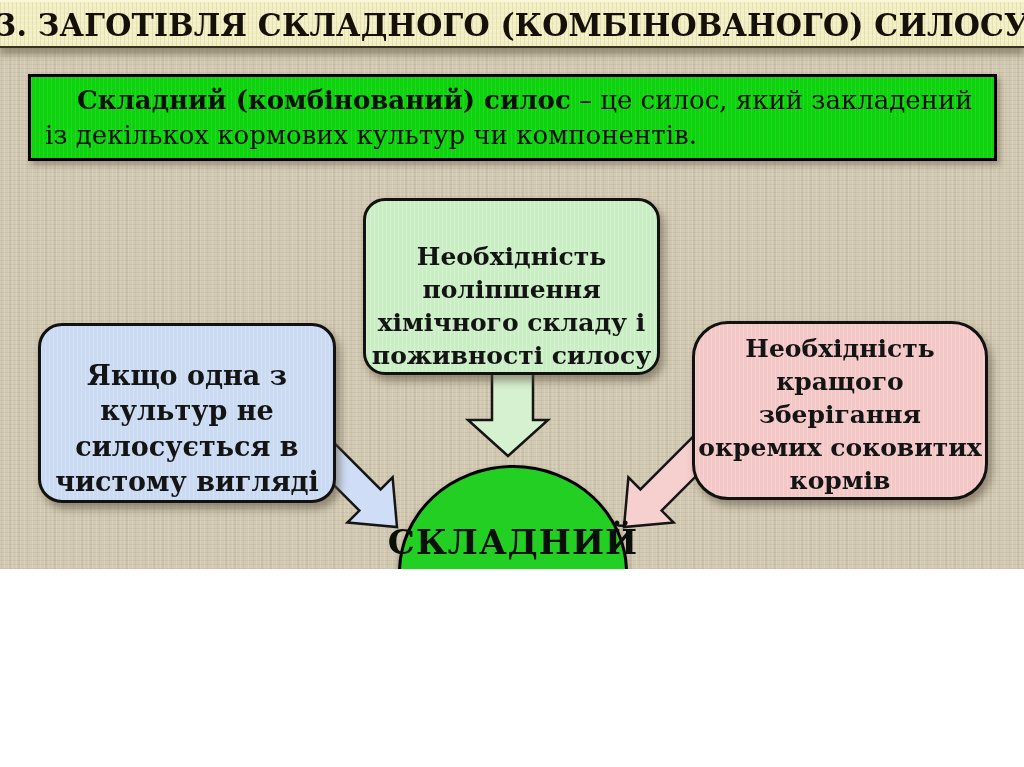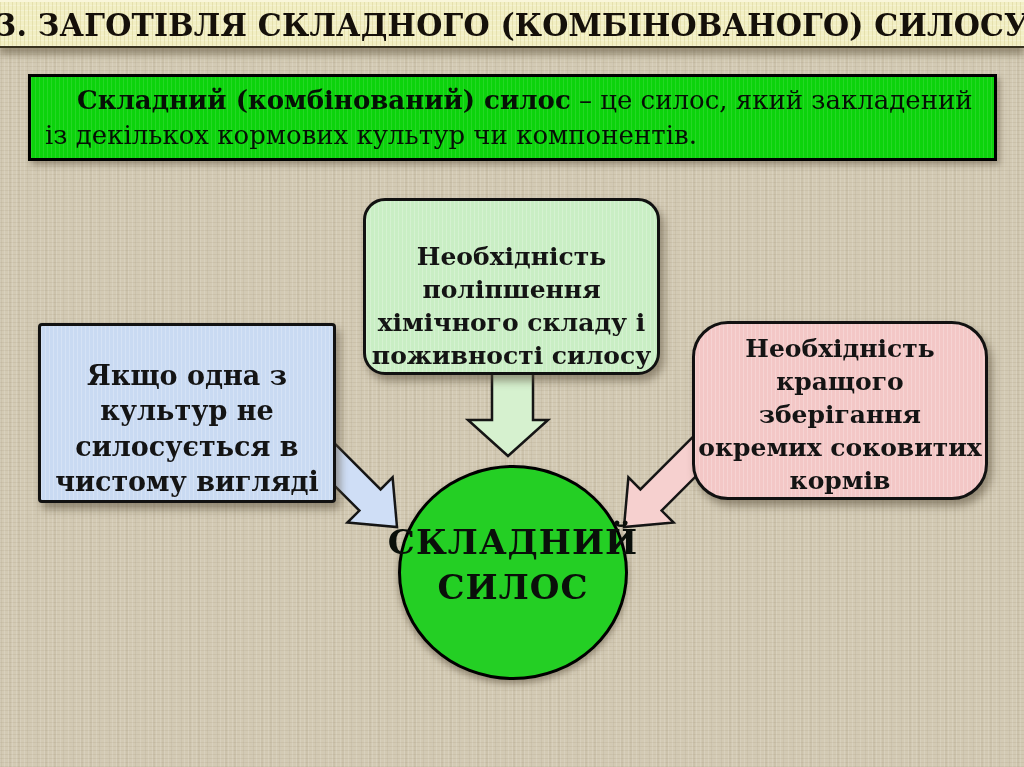--- a/index.html
+++ b/index.html
@@ -1,19 +1,19 @@
 <!DOCTYPE html>
 <html><head>
 <meta charset="utf-8">
 <style>
   html, body { margin: 0; padding: 0; background: #ffffff; }
   .slide {
     position: relative;
     width: 1024px;
-    height: 767px;
+    height: 569px;
     overflow: hidden;
     font-family: "DejaVu Serif", "Liberation Serif", serif;
     background-color: #d3cab4;
     background-image:
       repeating-linear-gradient(90deg, rgba(255,255,255,0.13) 0px, rgba(255,255,255,0.13) 1px, transparent 1px, transparent 4px),
       repeating-linear-gradient(0deg, rgba(140,125,95,0.12) 0px, rgba(140,125,95,0.12) 1px, transparent 1px, transparent 4px),
       repeating-linear-gradient(90deg, rgba(140,125,95,0.10) 0px, rgba(140,125,95,0.10) 2px, transparent 2px, transparent 9px);
   }
 
   .titlebar {
@@ -87,21 +87,21 @@
   }
   .rtext {
     font-weight: bold;
     color: #141414;
     white-space: pre-line;
     line-height: 1.32;
   }
   .box-left {
     left: 38px; top: 323px;
     width: 298px; height: 180px;
-    border-radius: 4px;
+    border-radius: 24px;
     background-color: #c9daf2;
   }
   .box-left .rtext { font-size: 27px; }
   .box-center {
     left: 363px; top: 198px;
     width: 297px; height: 177px;
     border-radius: 22px;
     background-color: #c9eec4;
   }
   .box-center .rtext { font-size: 25px; }

